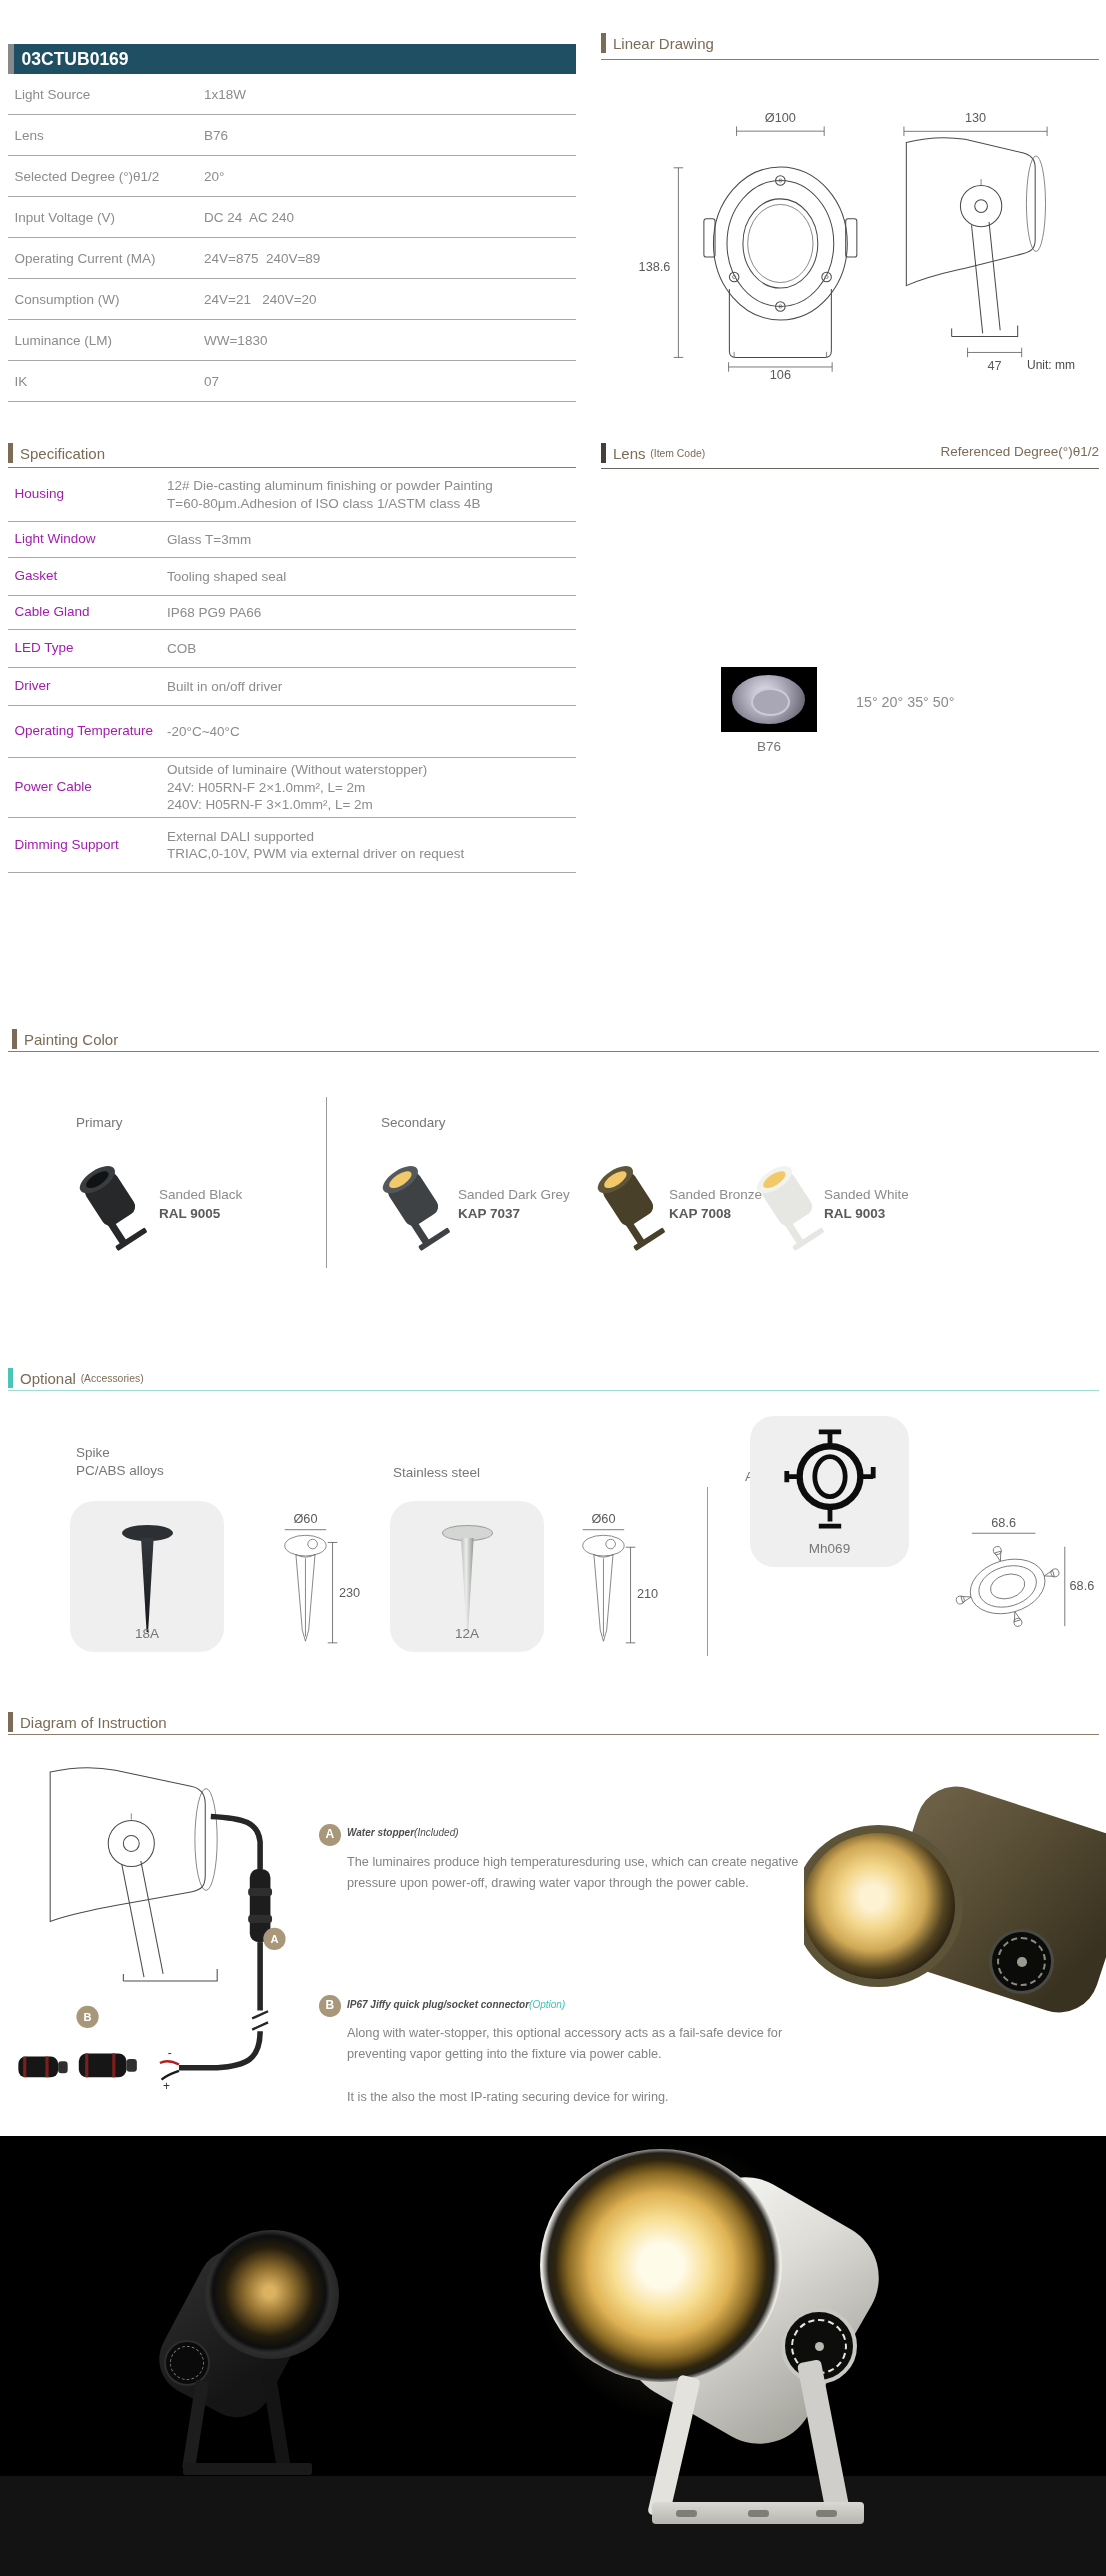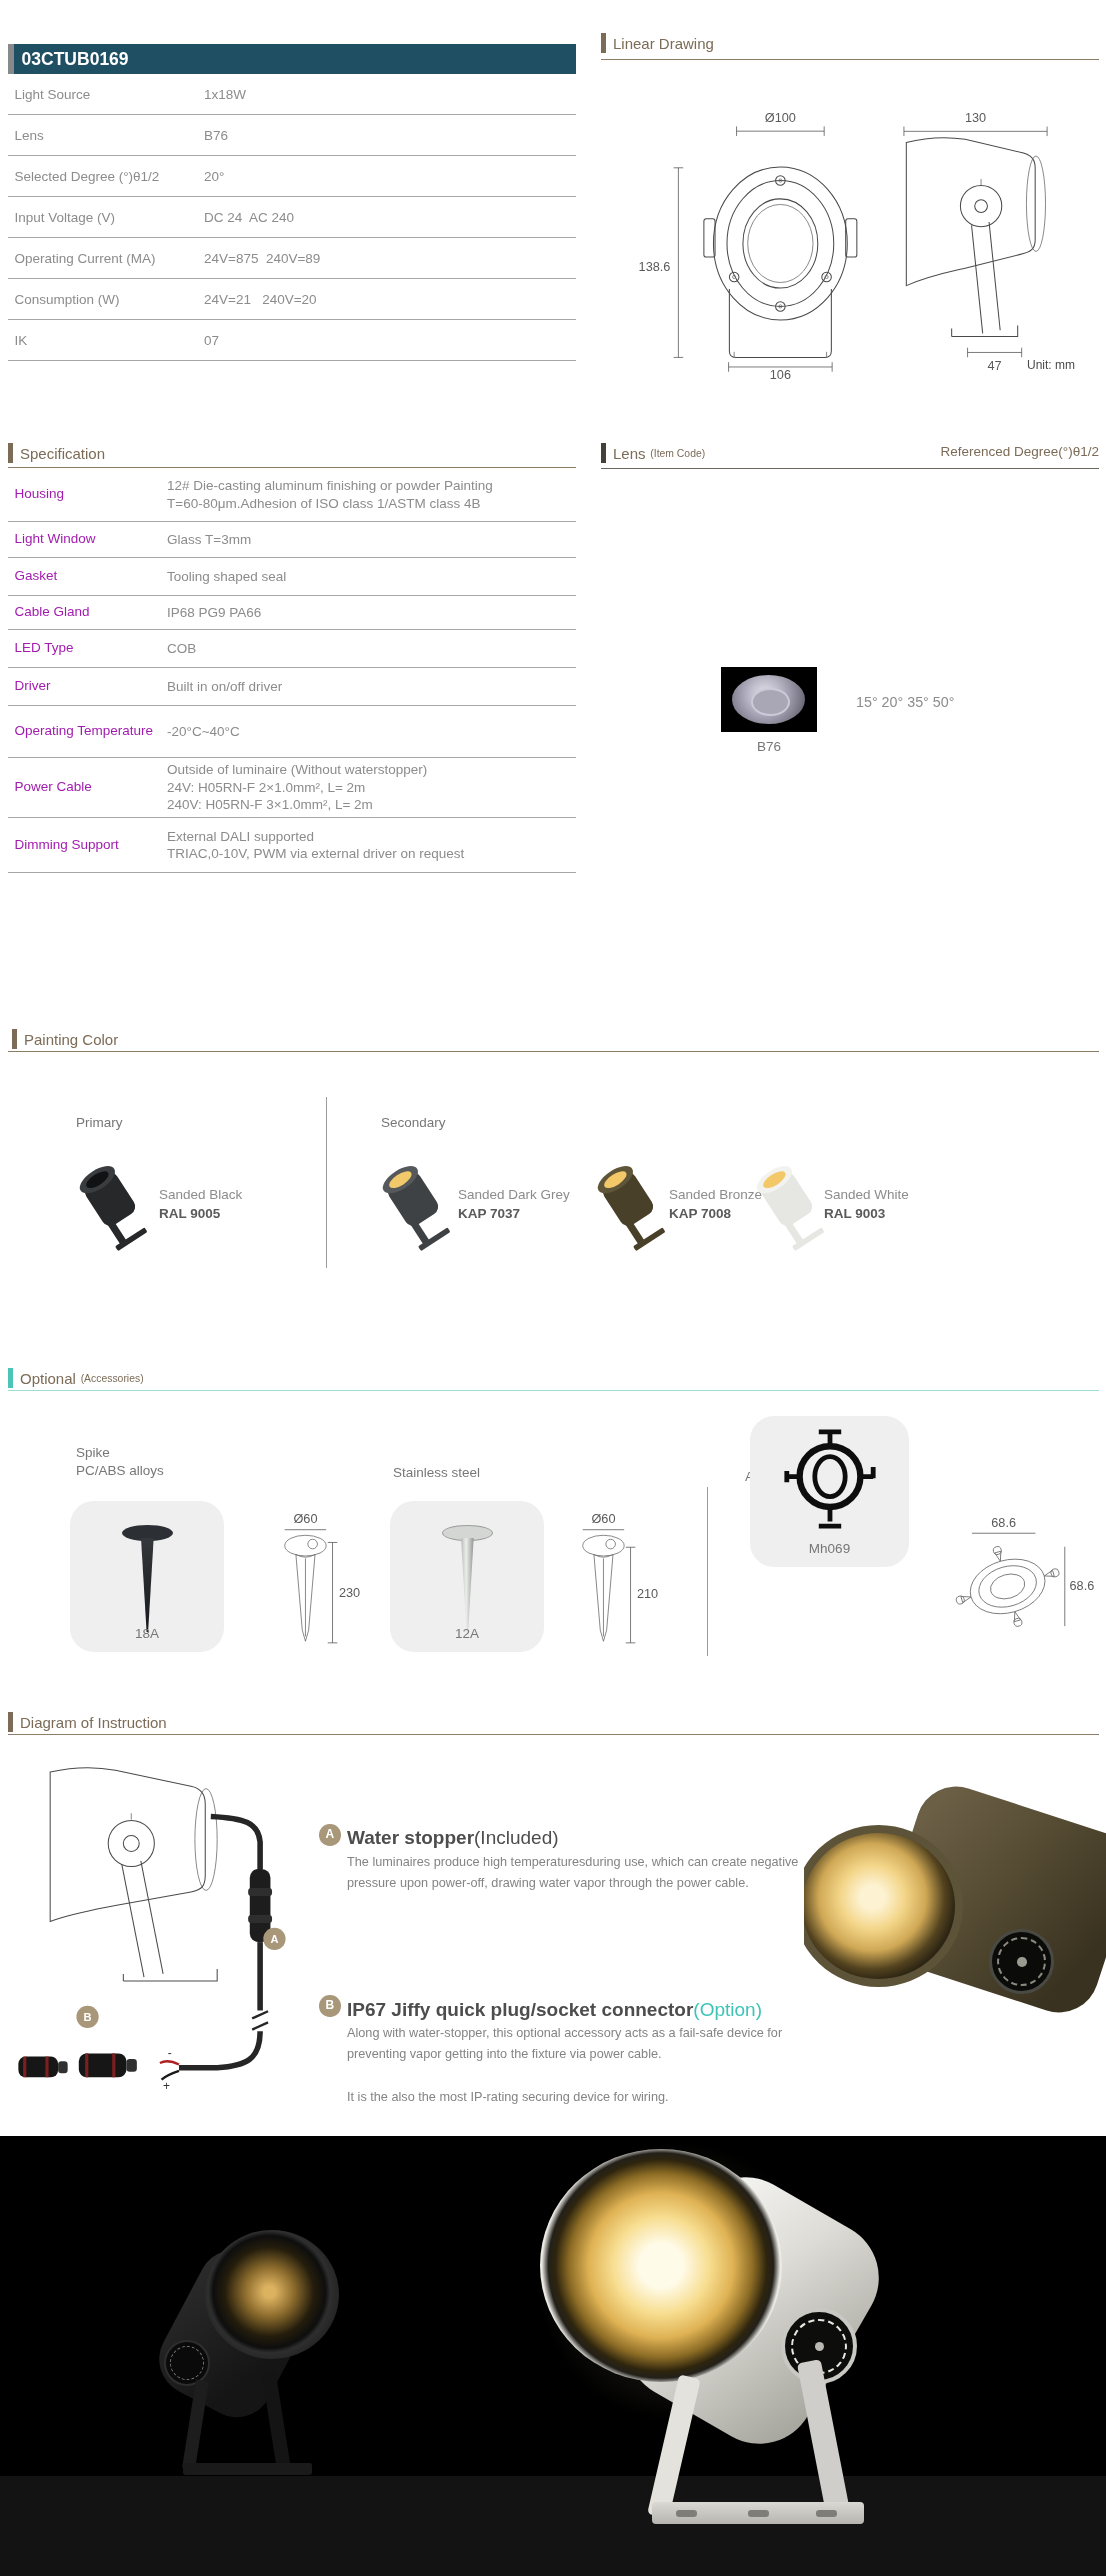--- a/index.html
+++ b/index.html
@@ -33,21 +33,21 @@
   
   .pc-name{position:absolute;color:#8c8c8c;font-size:13.5px;line-height:19px;}
   .pc-code{font-weight:bold;color:#5a5a5a;}
   .group-label{position:absolute;color:#777;font-size:13.5px;}
   
   .card{position:absolute;width:154px;height:151px;background:#efefef;border-radius:24px;}
   .card-code{position:absolute;left:0;width:100%;bottom:11px;text-align:center;color:#777;font-size:13.5px;}
   .opt-title{position:absolute;color:#777;font-size:13.5px;line-height:18.3px;}
   
   .badge{position:absolute;width:21.5px;height:21.5px;border-radius:50%;background:#a89779;color:#fff;font-weight:bold;font-size:12px;text-align:center;line-height:21.5px;}
-  .inst-h{position:absolute;font-size:19px;color:#4d4d4d;}
+  .inst-h{position:absolute;font-size:10px;color:#4d4d4d;font-style:italic;}
   .inst-h b{font-weight:bold;}
   .opt-teal{color:#3fc3b7;font-weight:normal;}
   .para{position:absolute;width:470px;color:#848484;font-size:12.7px;line-height:21px;}
   
   .bronze-photo{position:absolute;left:804px;top:1784px;width:302px;height:263px;overflow:hidden;background:#fff;}
   .hero{position:absolute;left:0;top:2136px;width:1106px;height:440px;background:#000;overflow:hidden;}
   .hero-floor{position:absolute;left:0;top:340px;width:1106px;height:100px;background:#131313;}
   .unit{position:absolute;color:#4a4a4a;font-size:12px;}
   .deg{position:absolute;color:#8c8c8c;font-size:14.3px;}
   .b76{position:absolute;color:#777;font-size:13.5px;text-align:center;}
@@ -79,20 +79,24 @@
         <span class="q-label">Input Voltage (V)</span>
         <span class="q-value">DC 24  AC 240</span>
       </div>
     <div class="q-row">
         <span class="q-label">Operating Current (MA)</span>
         <span class="q-value">24V=875  240V=89</span>
       </div>
     <div class="q-row">
         <span class="q-label">Consumption (W)</span>
         <span class="q-value">24V=21   240V=20</span>
+      </div>
+    <div class="q-row">
+        <span class="q-label">Luminance (LM)</span>
+        <span class="q-value">WW=1830</span>
       </div>
     <div class="q-row">
         <span class="q-label">IK</span>
         <span class="q-value">07</span>
       </div>
   </div>
 
   <div class="sec-head" style="left:601px;top:33px;">
     <div class="sec-bar"></div>
     <span>Linear Drawing</span>

